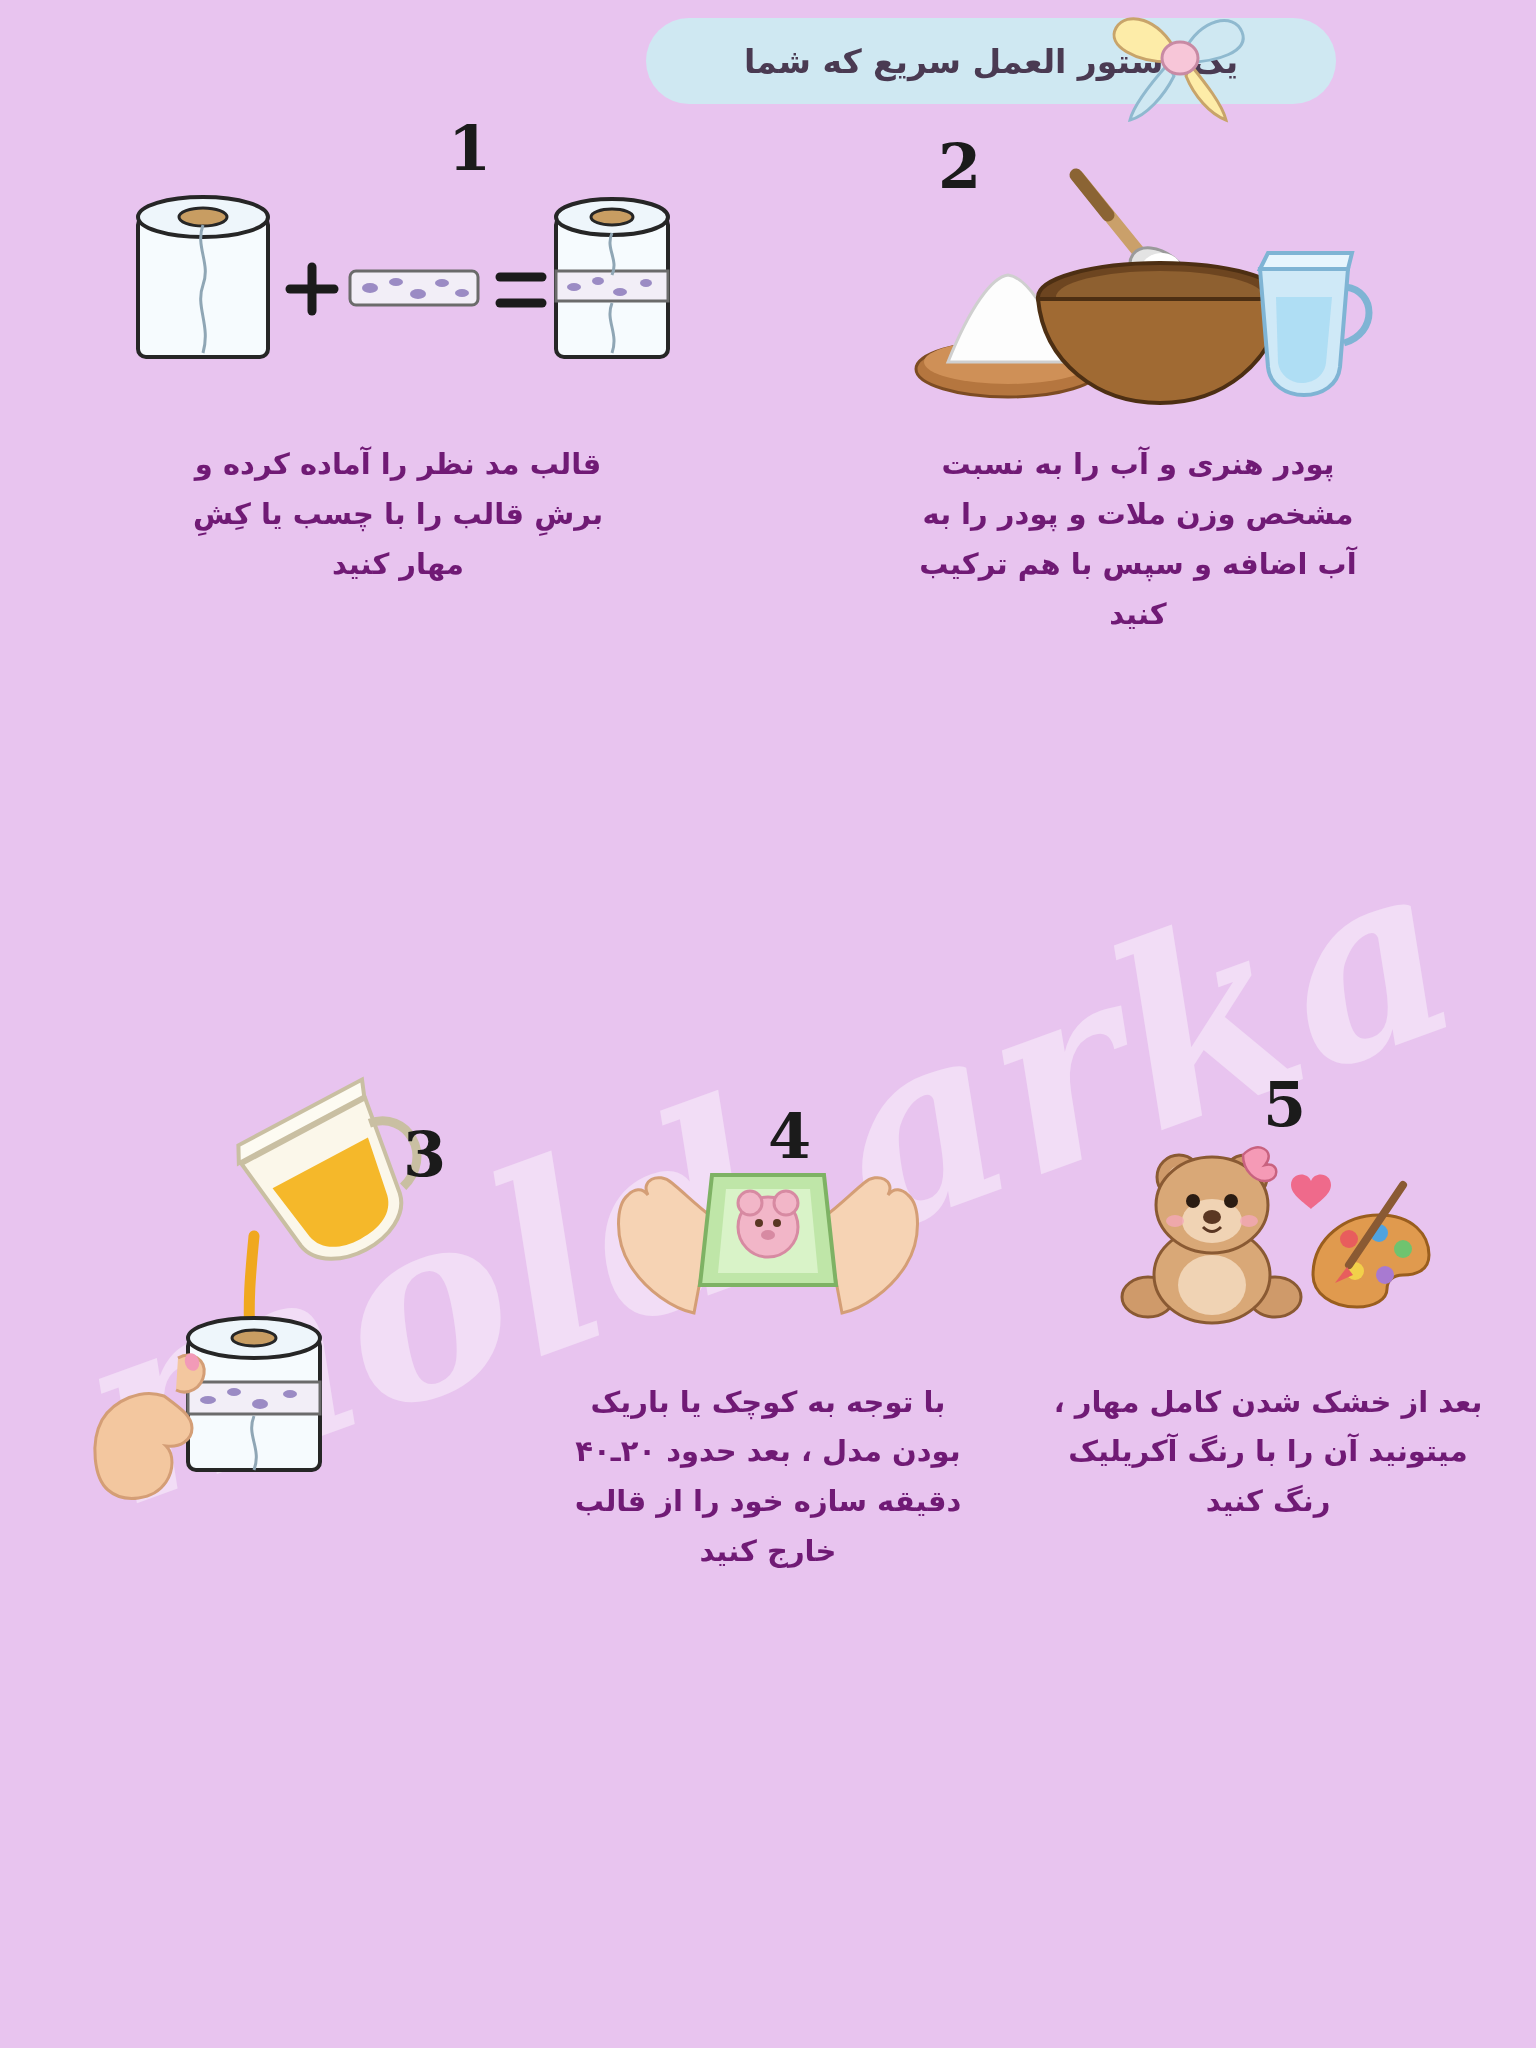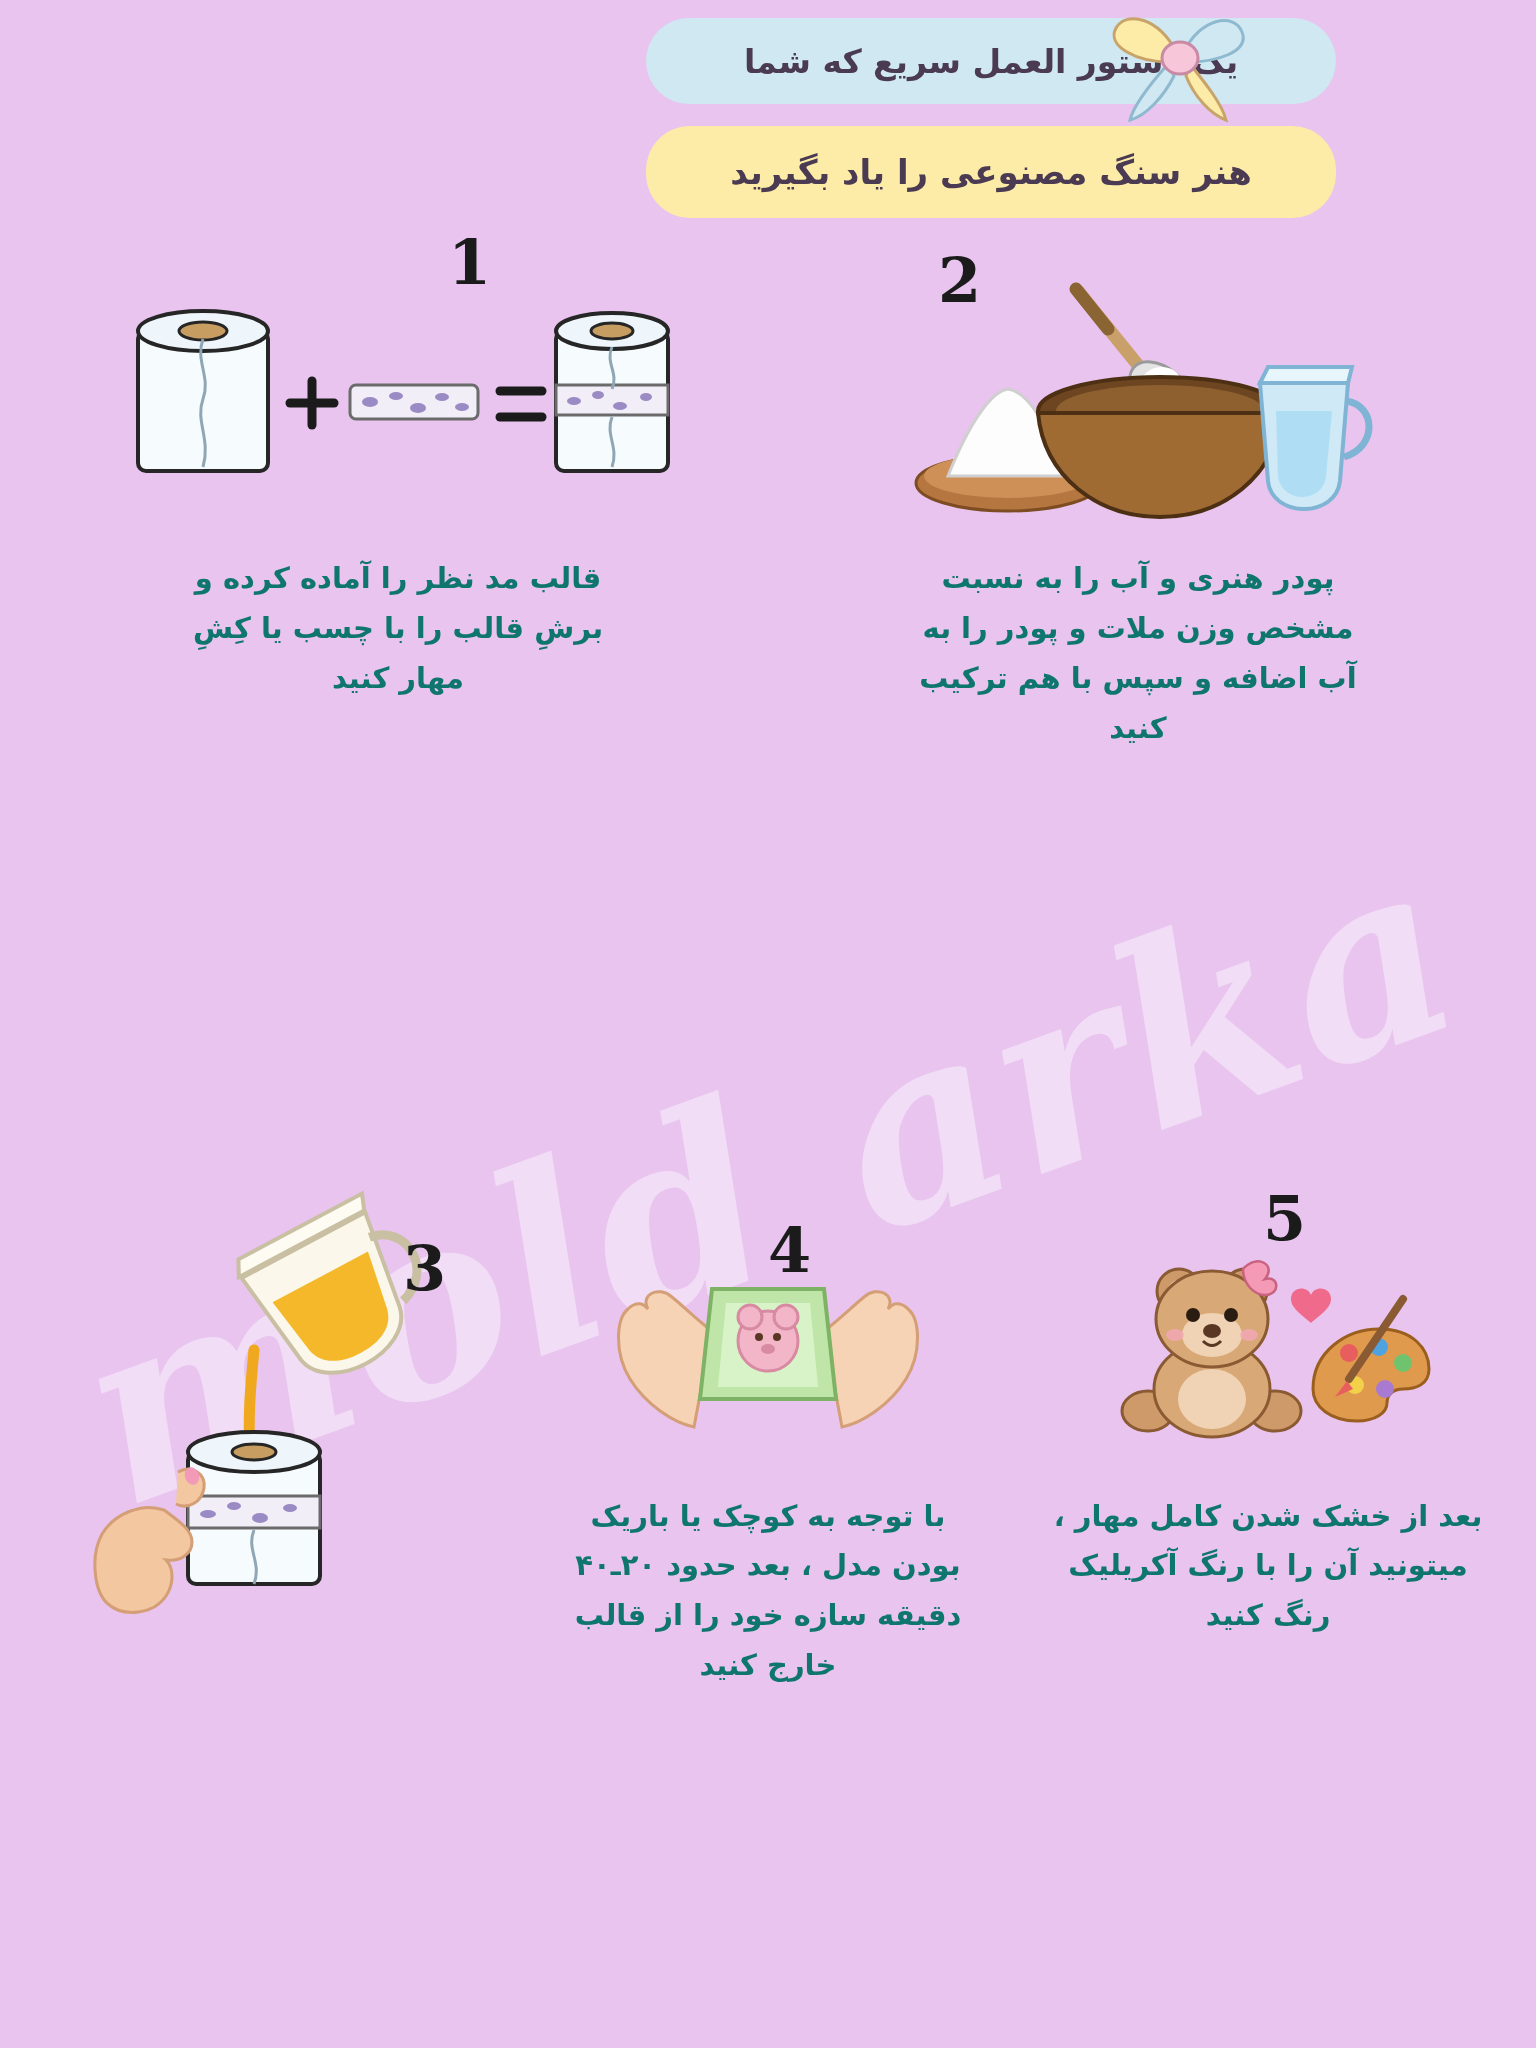--- a/index.html
+++ b/index.html
@@ -108,21 +108,21 @@
     display: flex;
     align-items: center;
     justify-content: center;
   }
   .caption {
     direction: rtl;
     text-align: center;
     font-size: 29px;
     font-weight: bold;
     line-height: 1.72;
-    color: #0f766e;
+    color: #701a75;
     padding: 0 26px;
     margin-top: 18px;
   }
 
   
   .row1 .step { width: 740px; }
   .s1 .step-num { left: 420px; top: -40px; }
   .s2 .step-num { left: 170px; top: -22px; }
   .s1 .caption { max-width: 420px; margin-left: auto; margin-right: auto; }
   .s2 .caption { max-width: 470px; margin-left: auto; margin-right: auto; }
@@ -151,23 +151,20 @@
     <svg viewBox="0 0 180 130" width="180" height="130">
       <path d="M86 52 C70 18, 36 10, 26 28 C16 46, 46 62, 80 62 Z" fill="#fdeca8" stroke="#c8a46a" stroke-width="3"></path>
       <path d="M94 52 C110 18, 144 12, 152 32 C160 52, 126 62, 98 62 Z" fill="#cfe8f2" stroke="#8fb9cf" stroke-width="3"></path>
       <path d="M78 64 C62 82, 44 104, 40 120 C56 116, 74 96, 84 76 Z" fill="#cfe8f2" stroke="#8fb9cf" stroke-width="3"></path>
       <path d="M100 64 C116 84, 132 104, 136 120 C120 114, 104 96, 96 76 Z" fill="#fdeca8" stroke="#c8a46a" stroke-width="3"></path>
       <ellipse cx="90" cy="58" rx="18" ry="16" fill="#f7c6d8" stroke="#c88aa4" stroke-width="3"></ellipse>
     </svg>
   </div>
   <div class="title-pill pill-1">
     <span>یک دستور العمل سریع که شما</span>
-  </div>
-  <div class="title-pill pill-2">
-    <span>هنر سنگ مصنوعی را یاد بگیرید</span>
   </div>
 </div>
 
 <div class="steps">
 
   <div class="row row1">
 
     <div class="step s2">
       <div class="step-num">2</div>
       <div class="art">

